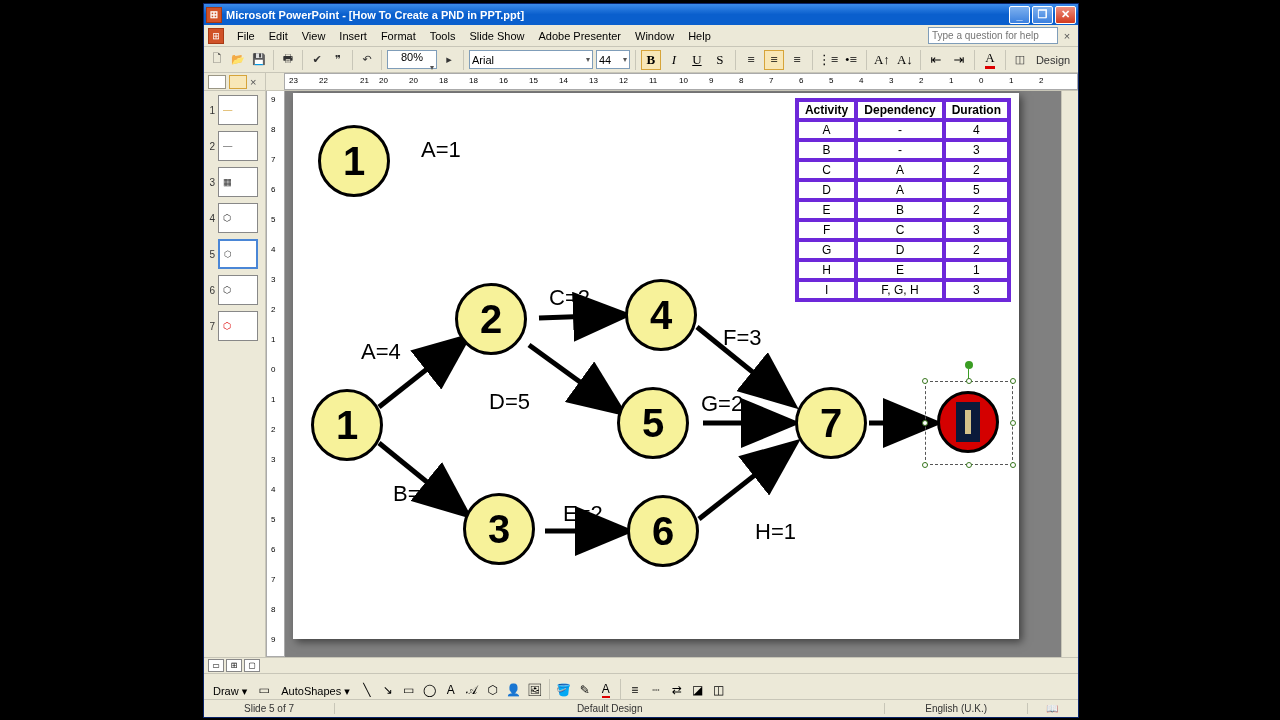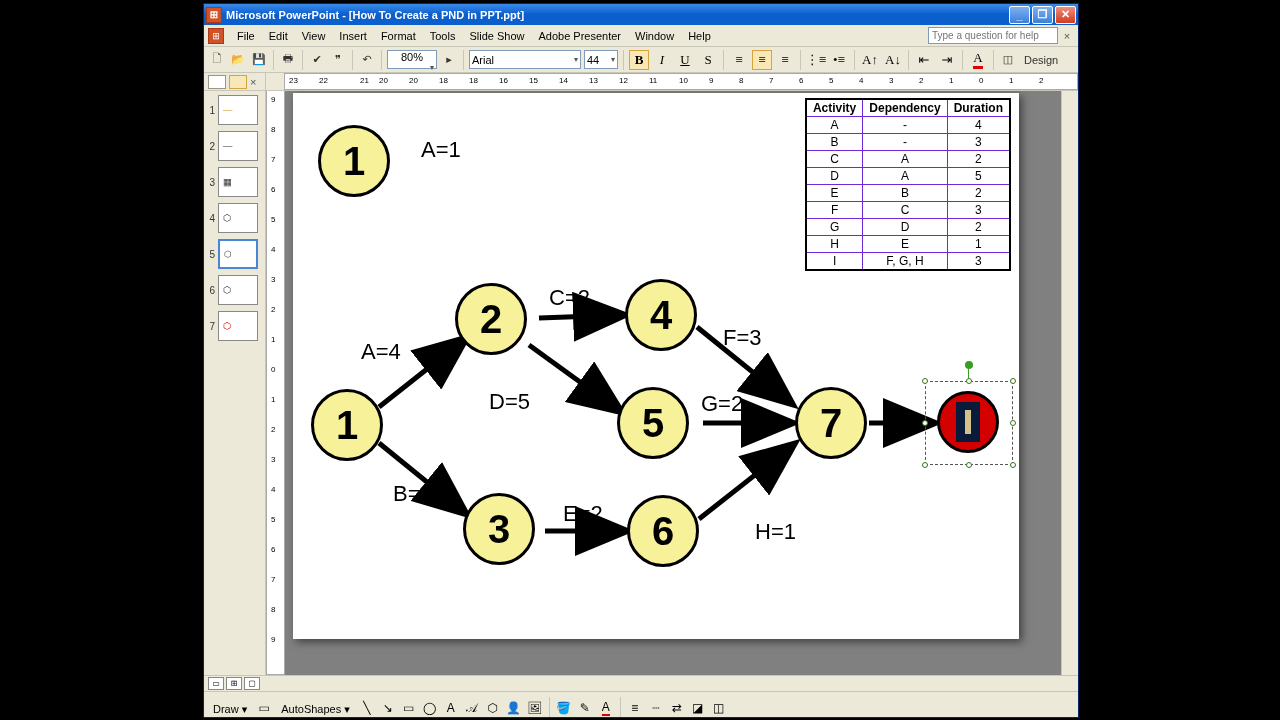--- a/index.html
+++ b/index.html
@@ -74,21 +74,21 @@
     display:flex;align-items:center;justify-content:center;
     font-size:11px;color:#333;
   }
   .tb-sep { width:1px;height:20px;background:#c8c6b8;margin:0 2px; }
   .tb-combo {
     height:19px;background:#fff;border:1px solid #7f9db9;
     display:flex;align-items:center;padding:0 2px;font-size:11px;
   }
   .tb-combo .dd{margin-left:auto;font-size:8px;color:#555;padding-left:3px;}
   .zoom-box{width:50px;flex-direction:column;}
-  .font-box{width:112px;text-align:center;}
+  .font-box{width:124px;text-align:center;}
   .size-box{width:34px;}
   .fmt-btn{
     width:20px;height:20px;display:flex;align-items:center;justify-content:center;
     font-family:'Times New Roman',serif;font-size:13px;border:1px solid transparent;
   }
   .bold-active{background:#f8e7b7;border:1px solid #d6a43a;}
   .center-active{background:#f8e7b7;border:1px solid #d6a43a;}
   .design-label{font-size:11px;padding:0 4px;color:#333;}
   
   .ruler-row{height:18px;background:#ece9d8;border-bottom:1px solid #c8c6b8;display:flex;}
@@ -144,21 +144,21 @@
   .sel-handles .h{position:absolute;width:6px;height:6px;background:#fff;border:1px solid #38761d;border-radius:50%;}
   .rot-handle{position:absolute;width:8px;height:8px;border-radius:50%;background:#3a9d23;}
   .dlabel{position:absolute;font-size:22px;font-family:Arial;font-weight:normal;}
   
   .act-table{
     position:absolute;right:8px;top:5px;
     border:2px solid #000;background:#fff;font-size:12px;
     border-collapse:collapse;
   }
   .act-table th,.act-table td{
-    border:1px solid #6d28d9;padding:1px 6px;text-align:center;font-family:Arial;
+    border:4px solid #6d28d9;padding:1px 6px;text-align:center;font-family:Arial;
   }
   .act-table th{font-weight:bold;}
   .v-scroll{width:17px;background:#ece9d8;border-left:1px solid #c8c6b8;}
   
   .viewbar{height:16px;background:#ece9d8;border-top:1px solid #c8c6b8;display:flex;align-items:center;padding-left:4px;gap:2px;}
   .vb{width:16px;height:13px;border:1px solid #888;background:#fff;font-size:8px;display:flex;align-items:center;justify-content:center;}
   
   .drawbar{height:26px;background:#ece9d8;border-top:1px solid #c8c6b8;display:flex;align-items:flex-end;gap:3px;padding:0 4px;}
   .draw-label{font-size:11px;padding:0 4px;border:1px solid transparent;}
   .shape-btn{width:18px;height:18px;display:flex;align-items:center;justify-content:center;font-size:12px;}
@@ -551,14 +551,20 @@
         <span style="border-bottom:2px solid #d00;">A</span>
       </div>
     <div class="tb-sep"></div>
     <div class="shape-btn">≡</div>
     <div class="shape-btn">┈</div>
     <div class="shape-btn">⇄</div>
     <div class="shape-btn">◪</div>
     <div class="shape-btn">◫</div>
   </div>
 
+  <div class="statusbar">
+    <div class="cell">Slide 5 of 7</div>
+    <div class="cell" style="flex:1;text-align:center;">Default Design</div>
+    <div class="cell">English (U.K.)</div>
+    <div style="width:50px;text-align:center;">📖</div>
+  </div>
 
 </div>
 
 </body></html>

